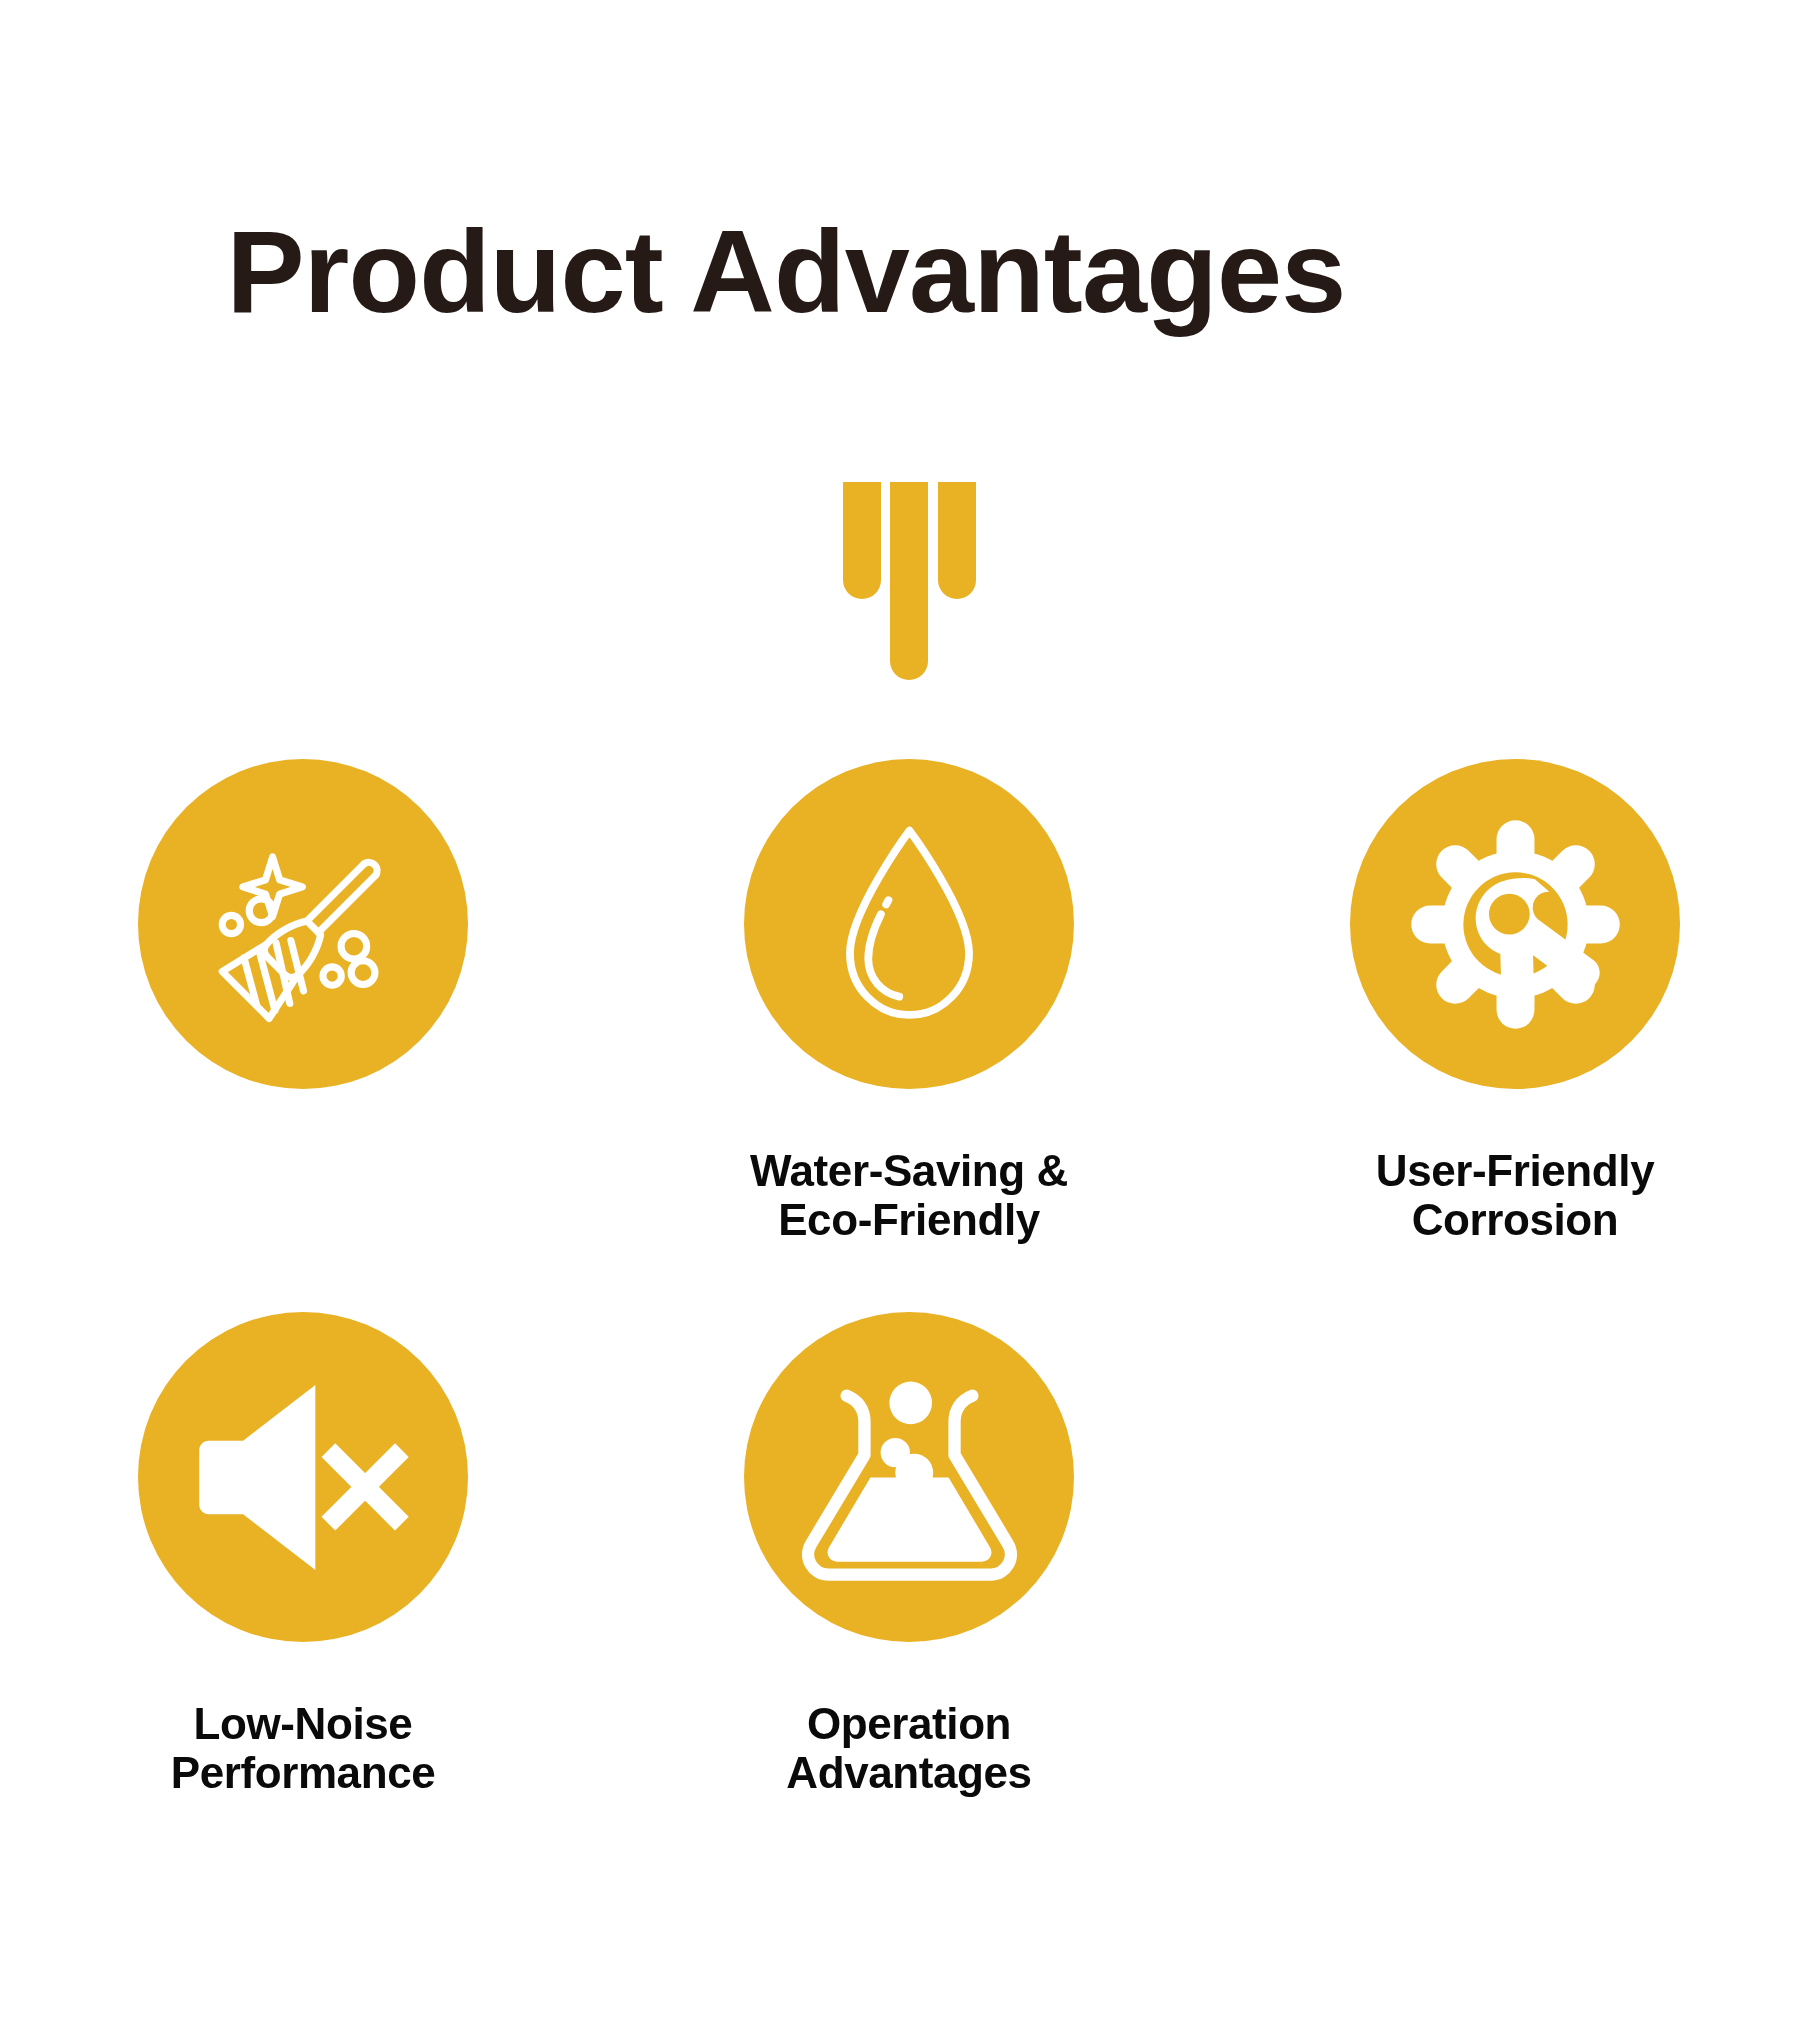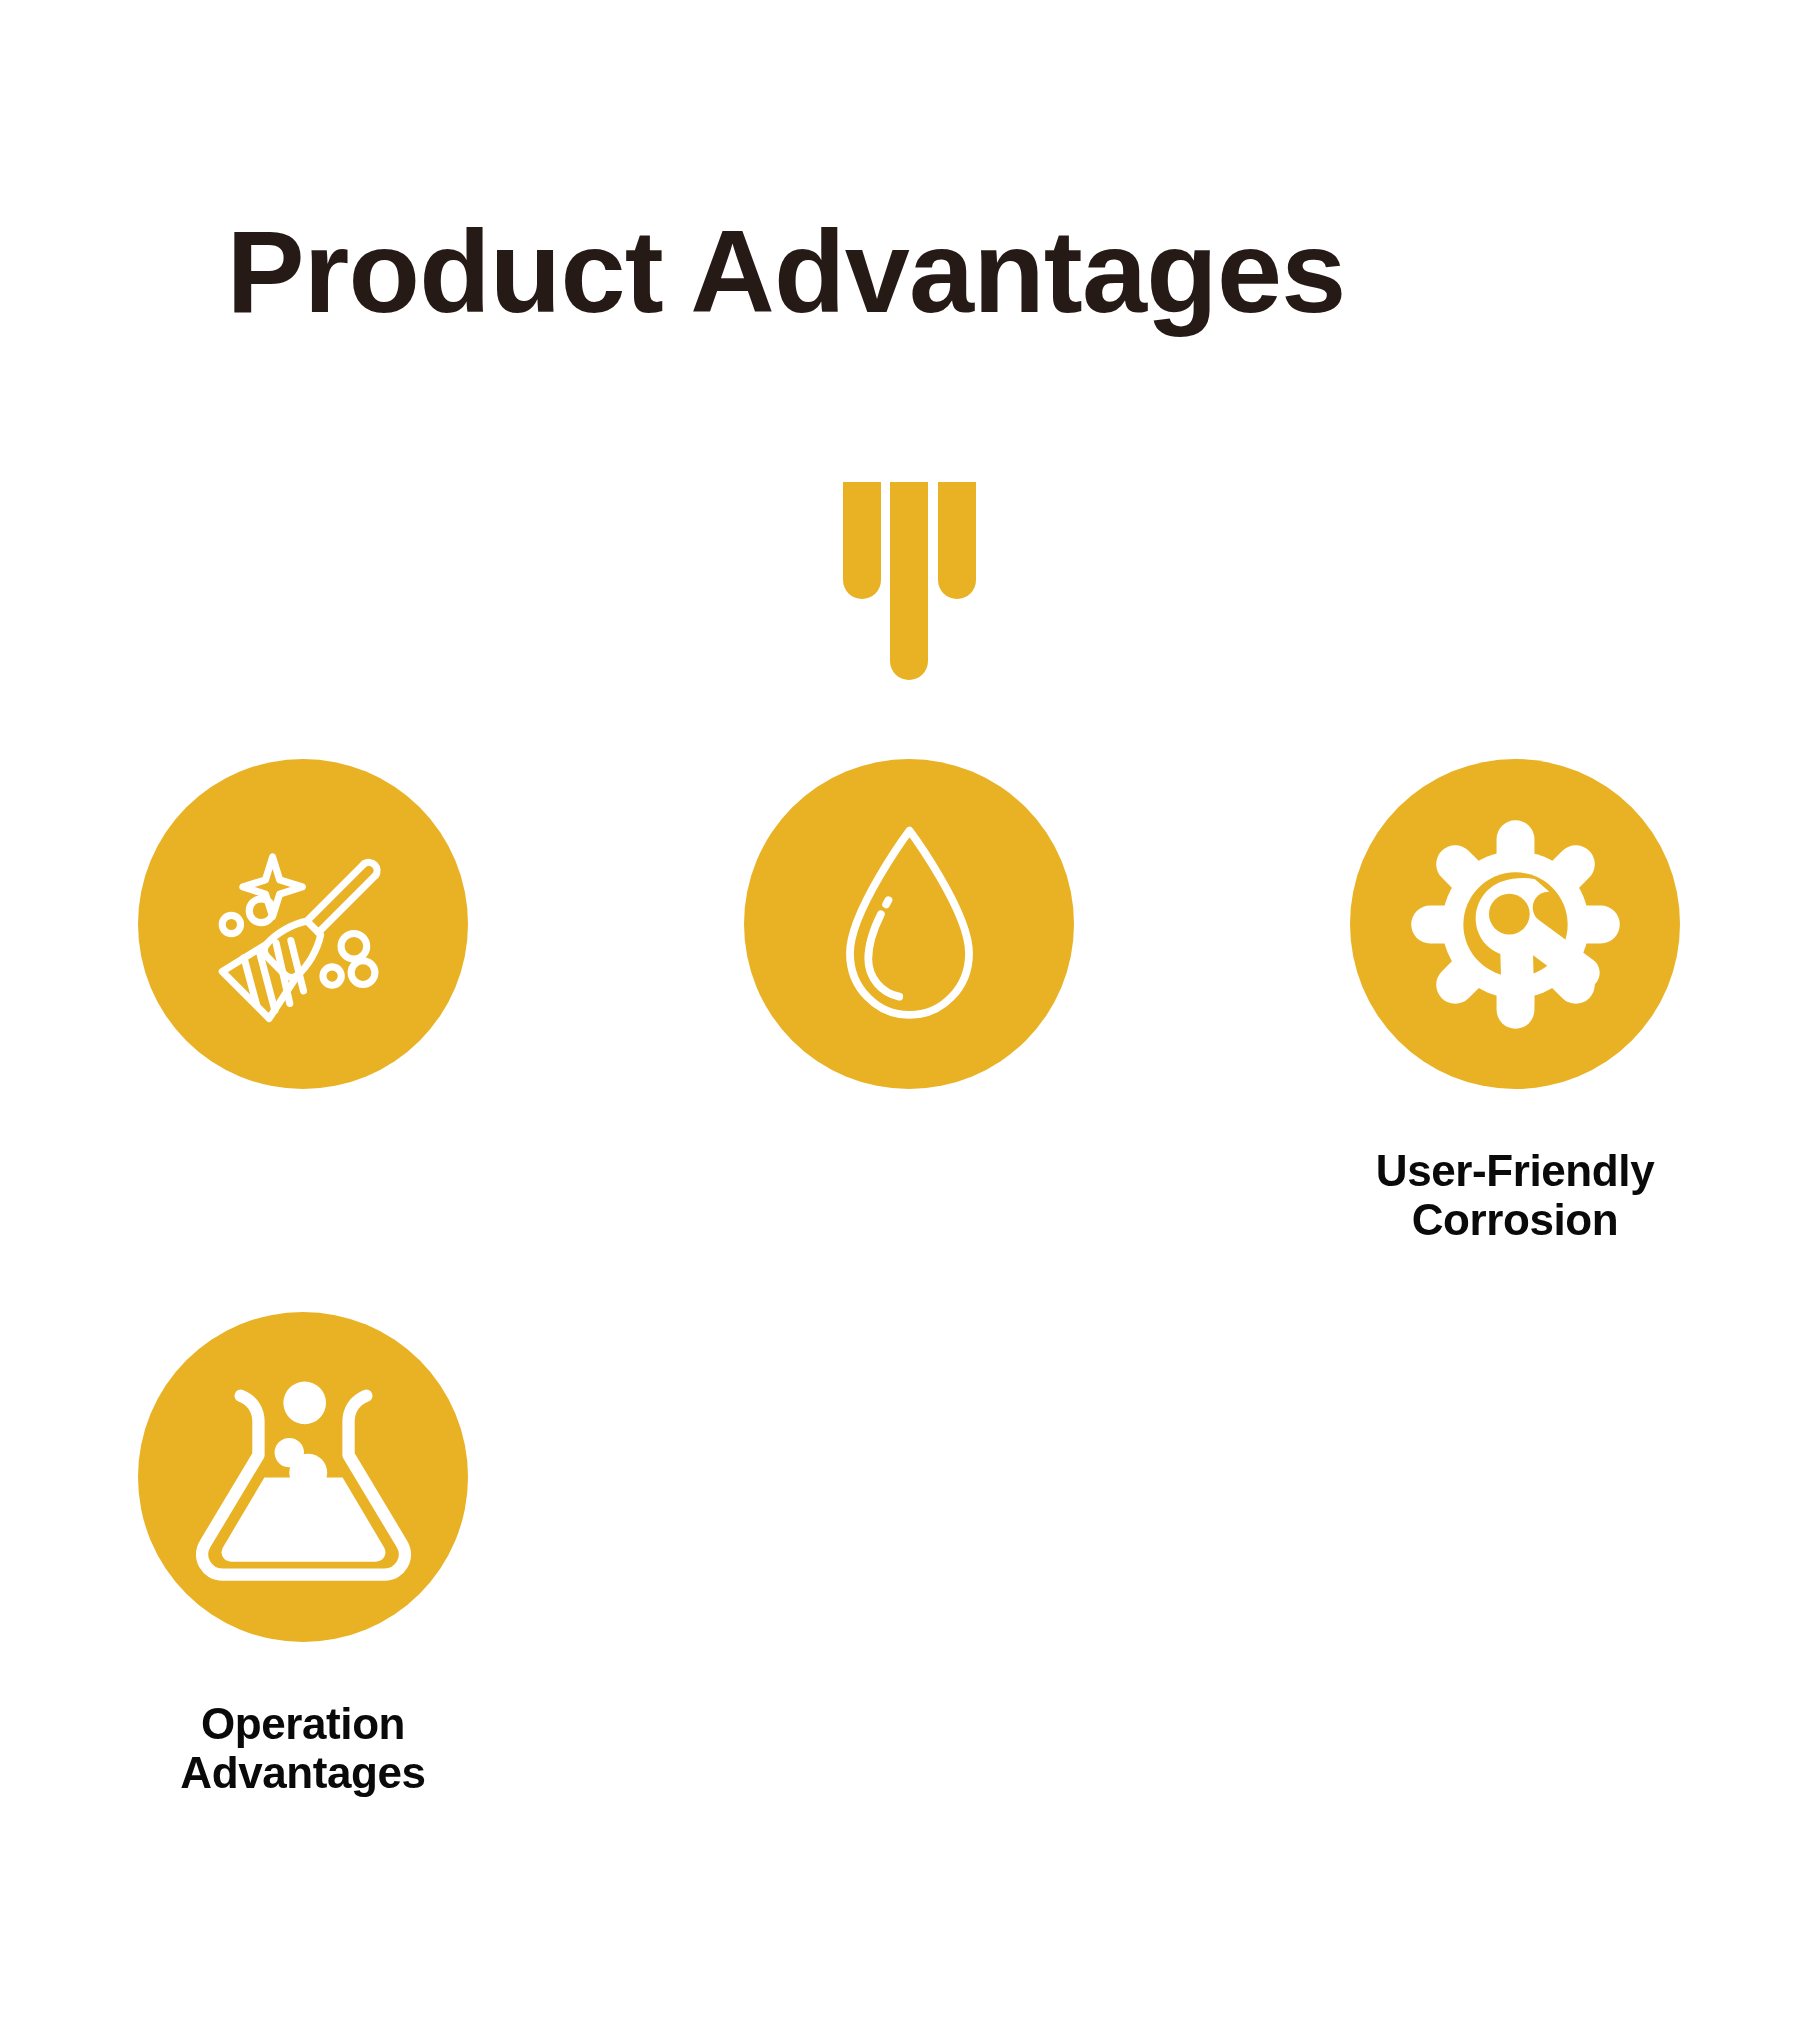--- a/index.html
+++ b/index.html
@@ -157,20 +157,24 @@
                      C24 77.5 35.6 89.5 50 89.5
                      C64.4 89.5 76 77.5 76 62.5
                      C76 44 50 9 50 9 Z"></path>
 
             <path d="M37.5 45.5 C33.5 53.5 32.0 60.0 32.0 65.0
                      C32.0 73.5 38.0 80.0 45.5 81.5"></path>
 
             <path d="M39.8 41.2 L40.8 39.4"></path>
           </g>
         </svg>
+      </div>
+      <div class="label">
+        <span class="l1">Water-Saving &amp;</span>
+        <span class="l2">Eco-Friendly</span>
       </div>
     </div>
 
     <div class="cell cell-row1">
       <div class="circle">
         <svg width="237" height="237" viewBox="0 0 100 100" aria-hidden="true">
           <g fill="#FFFFFF">
 
             <g>
               <circle cx="50" cy="50" r="31"></circle>
@@ -211,20 +215,37 @@
             <circle cx="47.4" cy="45.6" r="8.6" fill="#E9B124"></circle>
           </g>
         </svg>
       </div>
       <div class="label">
         <span class="l1">User-Friendly</span>
         <span class="l2">Corrosion</span>
       </div>
     </div>
 
+    <div class="cell cell-row2">
+      <div class="circle">
+        <svg width="237" height="237" viewBox="0 0 100 100" aria-hidden="true">
+
+          <path d="M6 38.5 C6 36.3 7.8 34.5 10 34.5 L24.5 34.5 L55 11 L55 89 L24.5 65.5 L10 65.5 C7.8 65.5 6 63.7 6 61.5 Z" fill="#FFFFFF"></path>
+
+          <g stroke="#FFFFFF" stroke-width="8.2" stroke-linecap="butt">
+            <line x1="60.5" y1="38.5" x2="91.5" y2="69.5"></line>
+            <line x1="91.5" y1="38.5" x2="60.5" y2="69.5"></line>
+          </g>
+        </svg>
+      </div>
+      <div class="label">
+        <span class="l1">Low-Noise</span>
+        <span class="l2">Performance</span>
+      </div>
+    </div>
 
 
     <div class="cell cell-row2">
       <div class="circle">
         <svg width="237" height="237" viewBox="0 0 100 100" aria-hidden="true">
 
           <g fill="none" stroke="#FFFFFF" stroke-width="5.2" stroke-linecap="round" stroke-linejoin="round">
             <path d="M23.5 15.5
                      C28.5 17.5 31.0 21.5 31.0 26.5
                      L31.0 40.5

